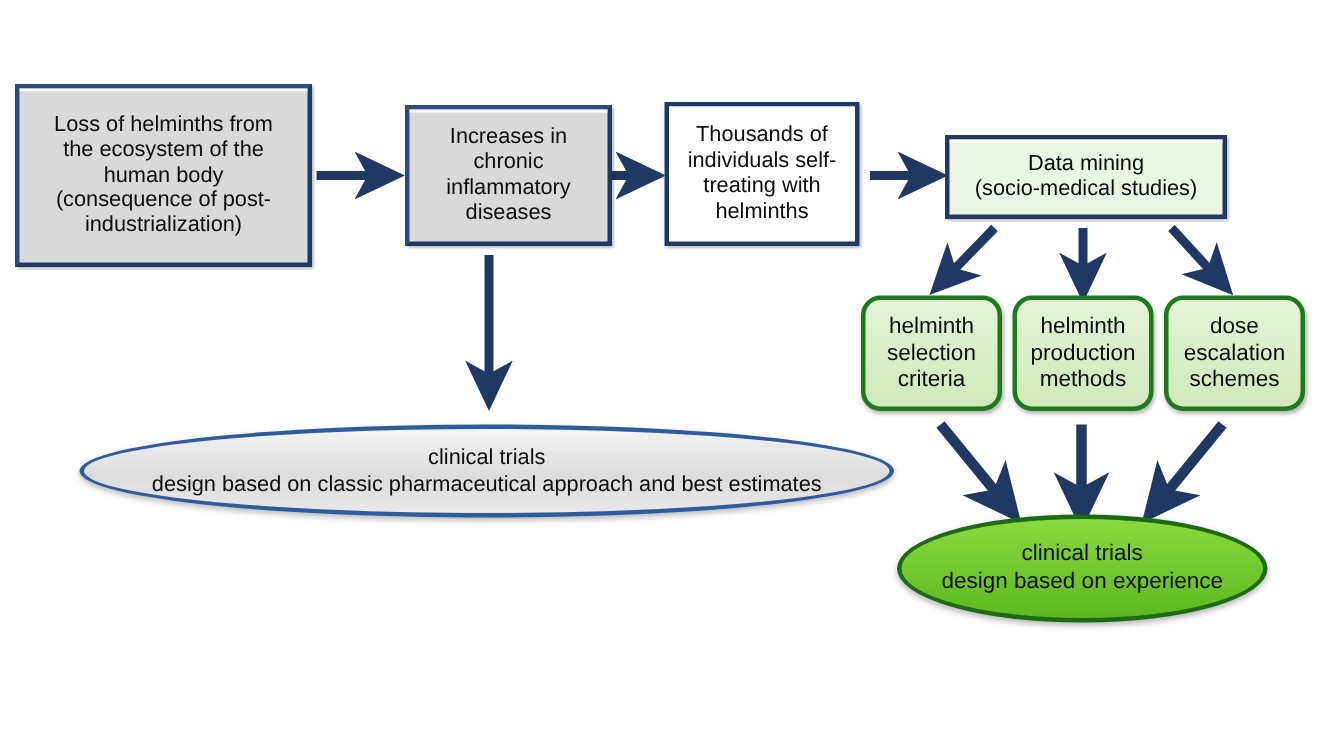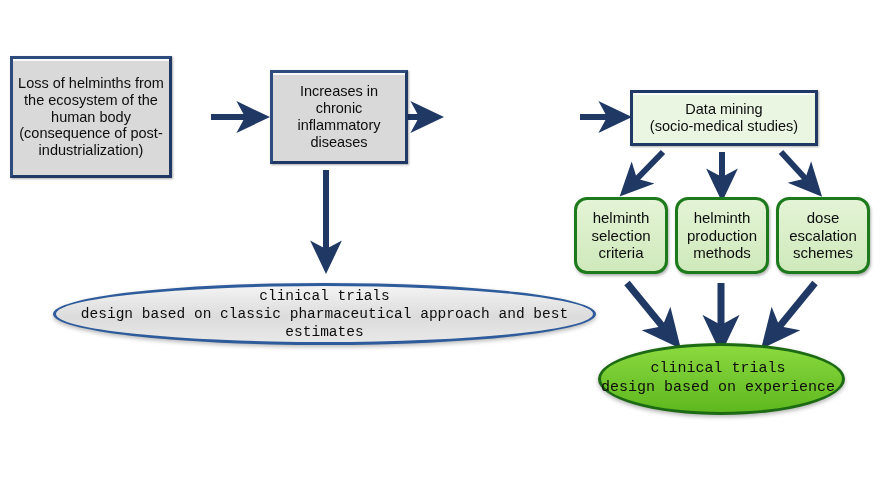--- a/index.html
+++ b/index.html
@@ -70,26 +70,26 @@
     box-shadow: 1px 2px 3px rgba(0,0,0,0.3);
     background-image: linear-gradient(to bottom, #e4f4d6 0%, #cfe9bb 100%);
   }
 
   
   .ellipse {
     position: absolute;
     box-sizing: border-box;
     display: flex;
     align-items: center;
+    justify-content: center;
     text-align: center;
     border-radius: 50%;
     white-space: pre-line;
     color: #0d0d0d;
     line-height: 1.25;
-    font-family: Liberation Mono, monospace;
   }
   .ellipse-gray {
     background: #e3e3e3;
     background-image: linear-gradient(to bottom, #f3f3f3 0%, #dcdcdc 55%, #e8e8e8 100%);
     border: 3px solid #2e5b9b;
     font-size: 14.5px;
     box-shadow: 0 2px 4px rgba(0,0,0,0.28);
   }
   .ellipse-green {
     background: #6fc62a;
@@ -136,35 +136,41 @@
       <line x1="781" y1="152" x2="814" y2="188"></line>
     </g>
 
     <g stroke="#1f3864" stroke-width="7" fill="none" marker-end="url(#ah)">
       <line x1="627" y1="283" x2="672" y2="338"></line>
       <line x1="721" y1="283" x2="721" y2="340"></line>
       <line x1="815" y1="283" x2="770" y2="338"></line>
     </g>
   </svg>
 
-  <div class="node proc proc-gray" style="left:10px; top:56px; width:162px; height:122px;">
+  <div class="node proc proc-gray" style="left:10px; top:56px; width:198px; height:122px;">
     <span>Loss of helminths from
 the ecosystem of the
 human body
 (consequence of post-
 industrialization)</span>
   </div>
 
   <div class="node proc proc-gray" style="left:270px; top:70px; width:138px; height:94px;">
     <span>Increases in
 chronic
 inflammatory
 diseases</span>
   </div>
 
+  <div class="node proc proc-white" style="left:443px; top:68px; width:130px; height:96px;">
+    <span>Thousands of
+individuals self-
+treating with
+helminths</span>
+  </div>
 
   <div class="node proc proc-greenfill" style="left:630px; top:90px; width:188px; height:56px;">
     <span>Data mining
 (socio-medical studies)</span>
   </div>
 
   <div class="node greenbox" style="left:574px; top:197px; width:94px; height:77px;">
     <span>helminth
 selection
 criteria</span>

